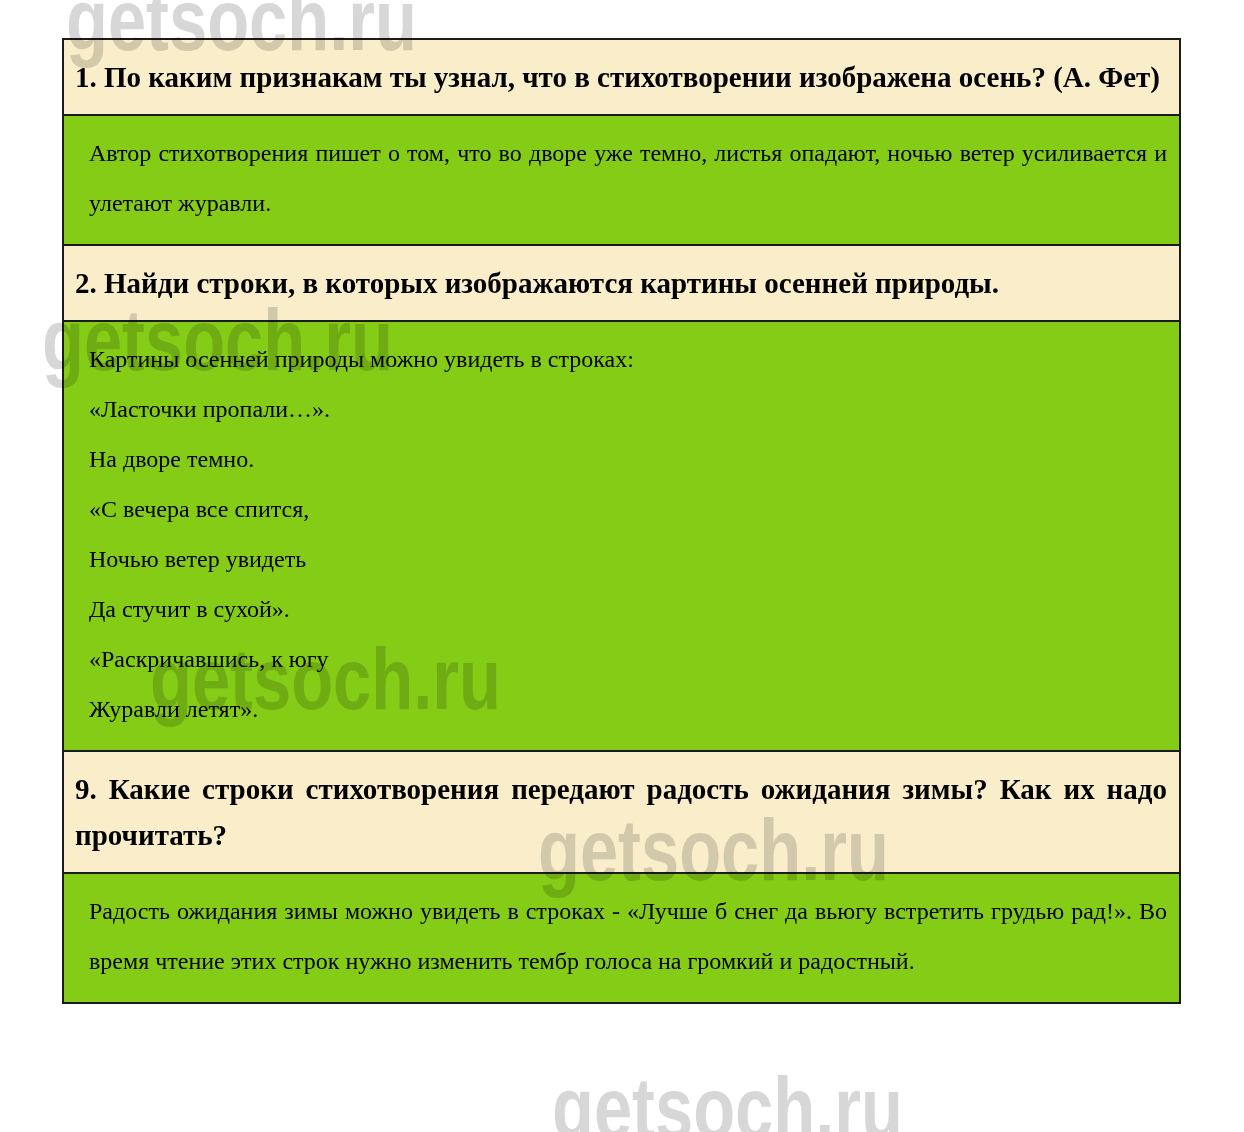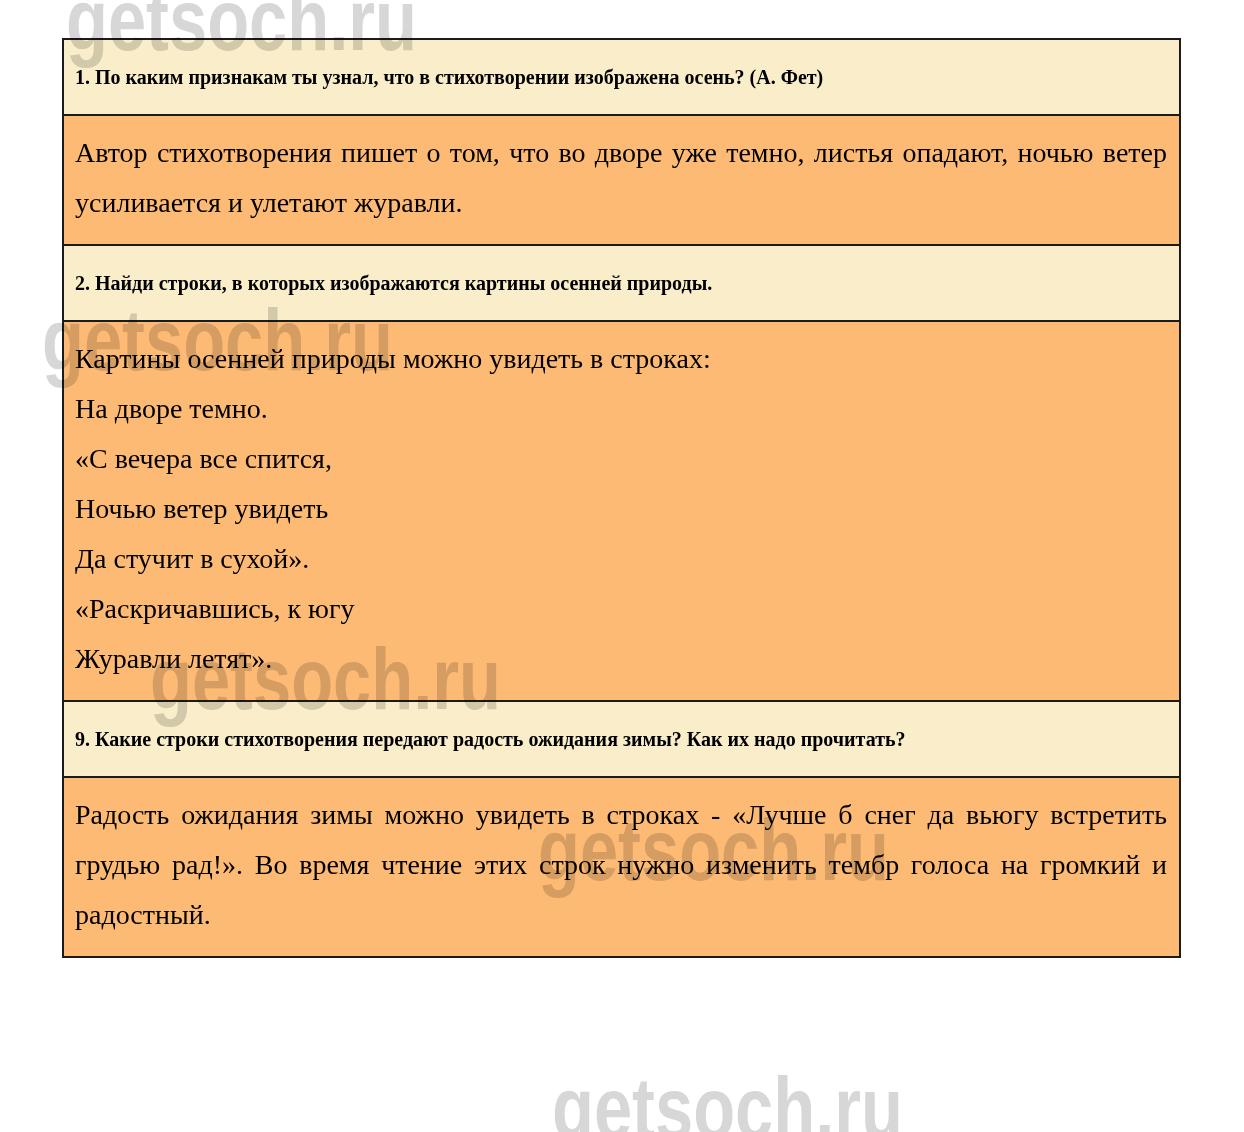--- a/index.html
+++ b/index.html
@@ -28,30 +28,30 @@
   }
   .row {
     box-sizing: border-box;
   }
   .row + .row {
     border-top: 2px solid #1b1b1b;
   }
   .row.question {
     background: #f9edca;
     font-weight: bold;
-    font-size: 20px;
+    font-size: 29px;
     line-height: 46px;
     padding: 14px 12px 14px 11px;
     text-align: justify;
   }
   .row.answer {
-    background: #fdba74;
-    font-size: 28px;
+    background: #84cc16;
+    font-size: 24px;
     line-height: 50px;
-    padding: 12px 12px 16px 11px;
+    padding: 12px 12px 16px 25px;
   }
   .row.answer p {
     margin: 0;
     text-align: justify;
   }
 
   
   .wm {
     position: absolute;
     font-family: "Liberation Sans", sans-serif;
@@ -82,20 +82,21 @@
 <div class="wm wm-bottom" style="color: rgb(215, 215, 215);">getsoch.ru</div>
 
 <div class="doc-table" id="doc-table" style="border-color: rgb(27, 27, 27);">
     <div class="row question">1. По каким признакам ты узнал, что в стихотворении изображена осень? (А. Фет)</div>
     <div class="row answer">
       <p>Автор стихотворения пишет о том, что во дворе уже темно, листья опадают, ночью ветер усиливается и улетают журавли.</p>
     </div>
     <div class="row question">2. Найди строки, в которых изображаются картины осенней природы.</div>
     <div class="row answer">
       <p>Картины осенней природы можно увидеть в строках:</p>
+      <p>«Ласточки пропали…».</p>
       <p>На дворе темно.</p>
       <p>«С вечера все спится,</p>
       <p>Ночью ветер увидеть</p>
       <p>Да стучит в сухой».</p>
       <p>«Раскричавшись, к югу</p>
       <p>Журавли летят».</p>
     </div>
     <div class="row question">9. Какие строки стихотворения передают радость ожидания зимы? Как их надо прочитать?</div>
     <div class="row answer">
       <p>Радость ожидания зимы можно увидеть в строках - «Лучше б снег да вьюгу встретить грудью рад!». Во время чтение этих строк нужно изменить тембр голоса на громкий и радостный.</p>

